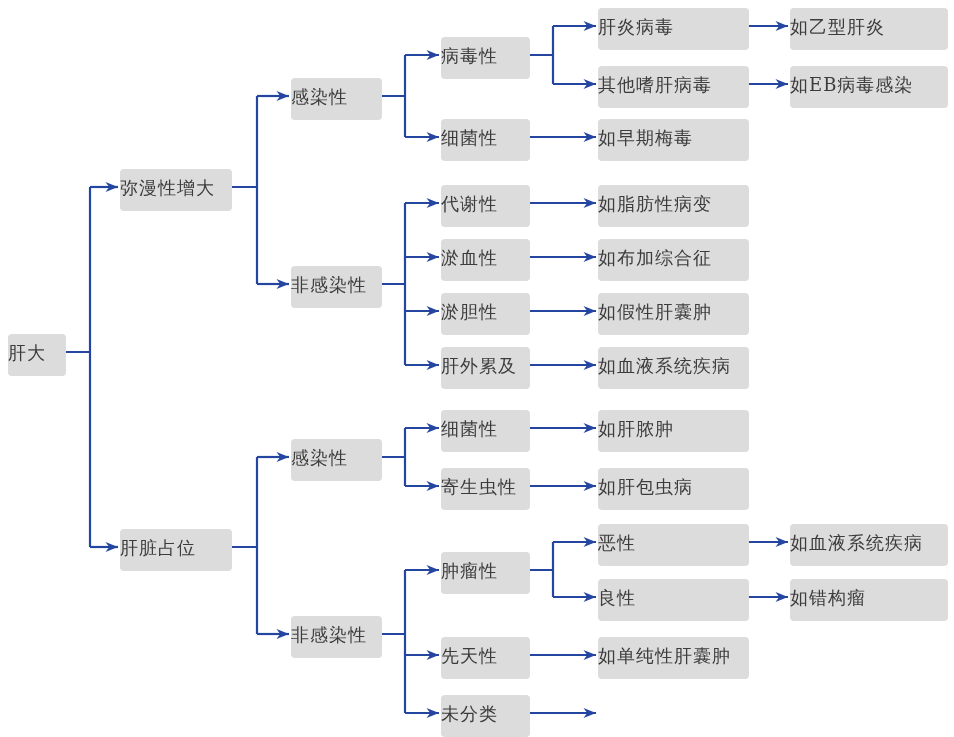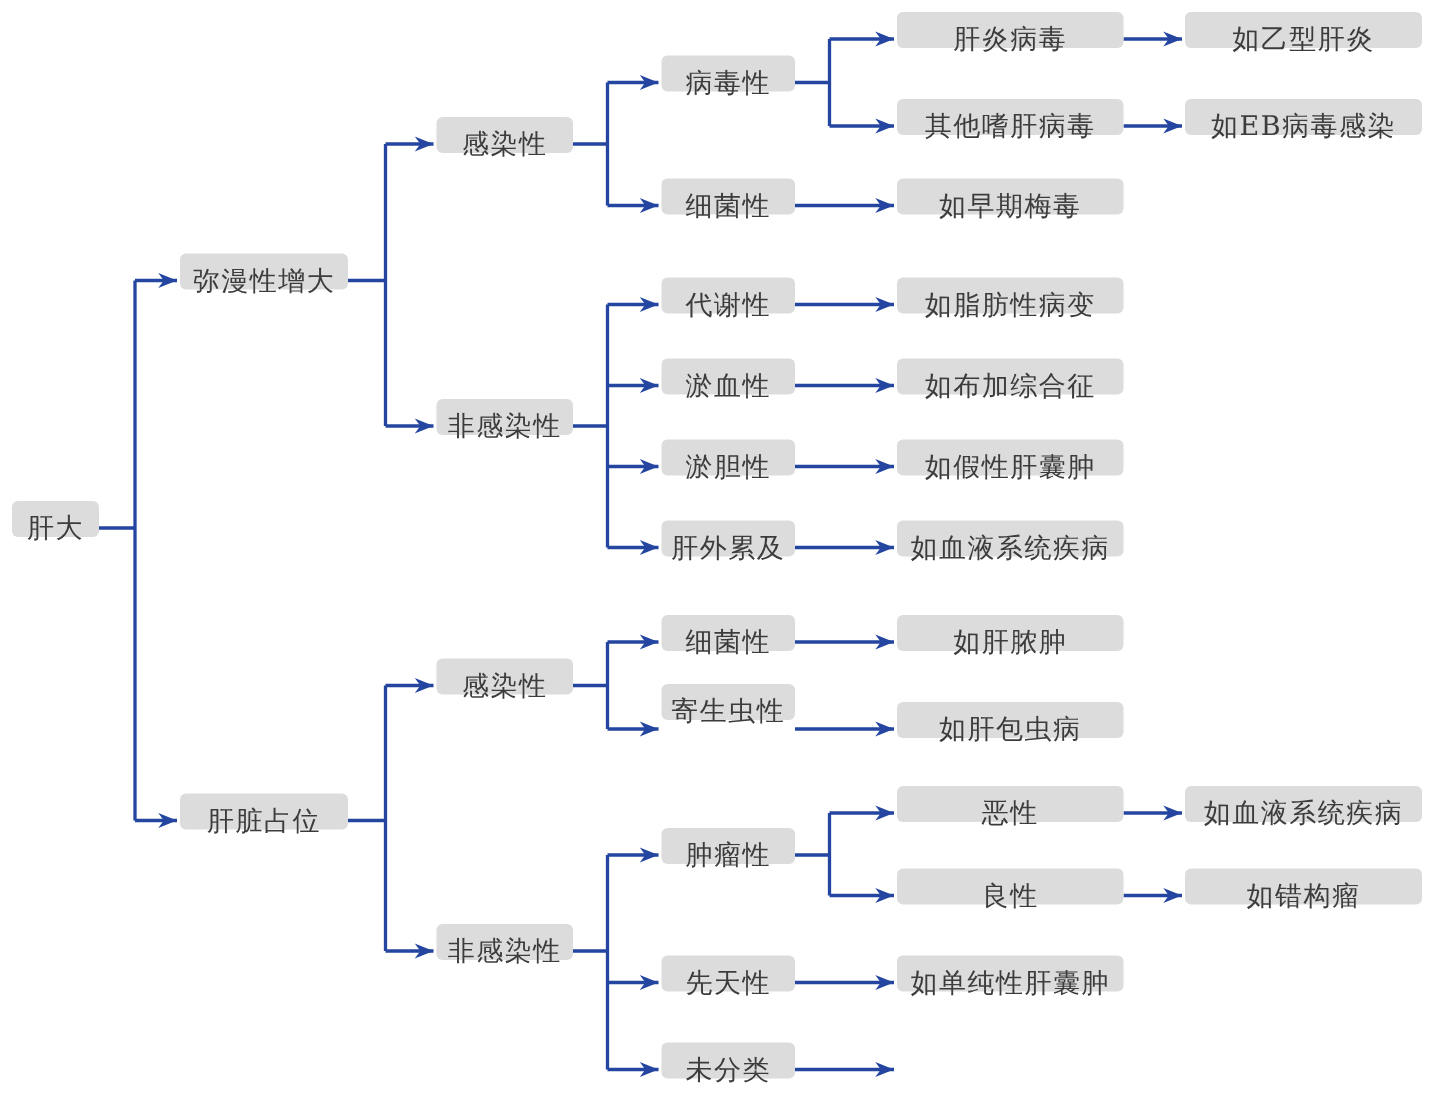--- a/index.html
+++ b/index.html
@@ -10,22 +10,22 @@
   }
   html,body{margin:0;padding:0;background:var(--page-bg);}
   .stage{
     position:relative;width:954px;height:737px;background:var(--page-bg);
     overflow:hidden;font-family:"DejaVu Serif","Liberation Serif",serif;
   }
   .edges{position:absolute;left:0;top:0;width:954px;height:737px;}
   .edge{fill:none;stroke:var(--connector);stroke-width:2.2;}
   .arrowhead{fill:var(--connector);stroke:none;}
   .node{
-    position:absolute;height:24px;line-height:37px;box-sizing:border-box;
-    background:var(--node-bg);border-radius:4px;text-align:center;
+    position:absolute;height:42px;line-height:37px;box-sizing:border-box;
+    background:var(--node-bg);border-radius:4px;
     font-size:18px;color:var(--node-text);letter-spacing:1px;white-space:nowrap;
   }
 </style>
 </head>
 <body>
 
 <div class="stage">
 
   <svg class="edges" viewBox="0 0 954 737" xmlns="http://www.w3.org/2000/svg">
     <defs>
@@ -98,21 +98,21 @@
   <div class="node" style="left:291px;top:439px;width:91px">感染性</div>
   <div class="node" style="left:291px;top:616px;width:91px">非感染性</div>
 
   <div class="node" style="left:441px;top:37px;width:89px">病毒性</div>
   <div class="node" style="left:441px;top:119px;width:89px">细菌性</div>
   <div class="node" style="left:441px;top:185px;width:89px">代谢性</div>
   <div class="node" style="left:441px;top:239px;width:89px">淤血性</div>
   <div class="node" style="left:441px;top:293px;width:89px">淤胆性</div>
   <div class="node" style="left:441px;top:347px;width:89px">肝外累及</div>
   <div class="node" style="left:441px;top:410px;width:89px">细菌性</div>
-  <div class="node" style="left:441px;top:456px;width:89px">寄生虫性</div>
+  <div class="node" style="left:441px;top:468px;width:89px">寄生虫性</div>
   <div class="node" style="left:441px;top:552px;width:89px">肿瘤性</div>
   <div class="node" style="left:441px;top:637px;width:89px">先天性</div>
   <div class="node" style="left:441px;top:695px;width:89px">未分类</div>
 
   <div class="node" style="left:598px;top:8px;width:151px">肝炎病毒</div>
   <div class="node" style="left:598px;top:66px;width:151px">其他嗜肝病毒</div>
   <div class="node" style="left:598px;top:119px;width:151px">如早期梅毒</div>
   <div class="node" style="left:598px;top:185px;width:151px">如脂肪性病变</div>
   <div class="node" style="left:598px;top:239px;width:151px">如布加综合征</div>
   <div class="node" style="left:598px;top:293px;width:151px">如假性肝囊肿</div>

